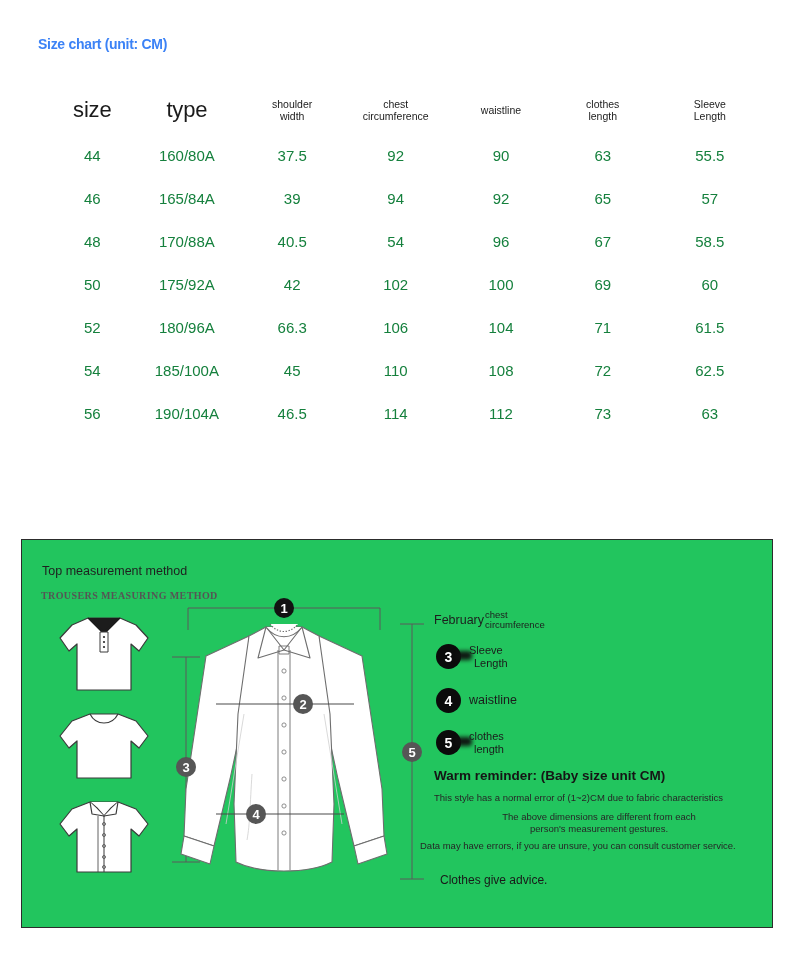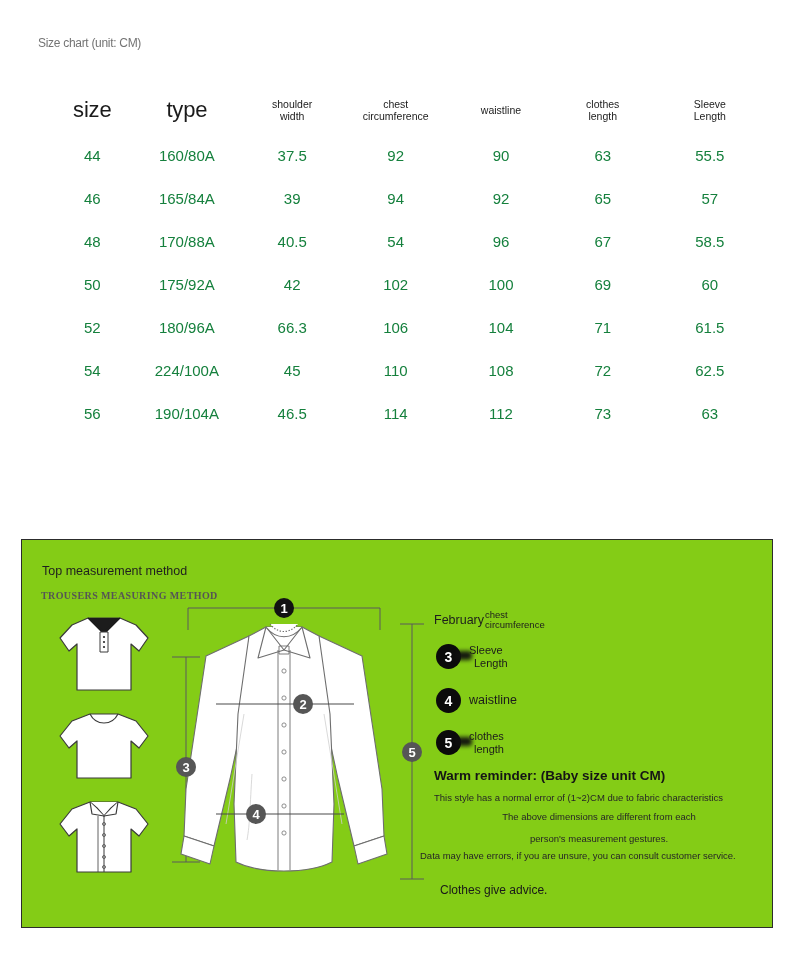--- a/index.html
+++ b/index.html
@@ -14,24 +14,24 @@
     font-family: "Liberation Sans", sans-serif;
     color: #1a1a1a;
     overflow: hidden;
   }
 
   
   .page-title {
     position: absolute;
     left: 38px;
     top: 36px;
-    font-size: 12px;
-    font-weight: 400;
+    font-size: 14px;
+    font-weight: 700;
     letter-spacing: -0.3px;
-    color: #737373;
+    color: #3b82f6;
     white-space: nowrap;
   }
 
   
   .size-table {
     position: absolute;
     left: 53px;
     top: 86px;
     width: 714px;
     border-collapse: collapse;
@@ -73,21 +73,21 @@
   .col-slen   { width: 16.0%; }
 
   
   .panel {
     position: absolute;
     left: 21px;
     top: 539px;
     width: 752px;
     height: 389px;
     border: 1.5px solid #2c2c2c;
-    background: #84cc16;
+    background: #22c55e;
     box-sizing: border-box;
   }
 
   .panel-heading {
     position: absolute;
     left: 20px;
     top: 24px;
     font-size: 12.5px;
     font-weight: 400;
     color: #1f1f1f;
@@ -221,21 +221,21 @@
     color: #151515;
     white-space: nowrap;
   }
   .reminder-line {
     font-size: 9.5px;
     color: #262626;
     margin-top: 9px;
     white-space: nowrap;
   }
   .reminder-line.c { text-align: center; margin-top: 8px; }
-  .reminder-line.c2 { text-align: center; margin-top: 11px; }
+  .reminder-line.c2 { text-align: center; margin-top: 1px; }
   .reminder-line.wide { margin-left: -14px; margin-top: 6px; }
   .reminder-foot {
     font-size: 12px;
     color: #191919;
     margin-top: 22px;
     margin-left: 6px;
     white-space: nowrap;
   }
 </style>
 </head>
@@ -323,21 +323,21 @@
       <td>52</td>
       <td>180/96A</td>
       <td>66.3</td>
       <td>106</td>
       <td>104</td>
       <td>71</td>
       <td>61.5</td>
     </tr>
     <tr>
       <td>54</td>
-      <td>224/100A</td>
+      <td>185/100A</td>
       <td>45</td>
       <td>110</td>
       <td>108</td>
       <td>72</td>
       <td>62.5</td>
     </tr>
     <tr>
       <td>56</td>
       <td>190/104A</td>
       <td>46.5</td>

